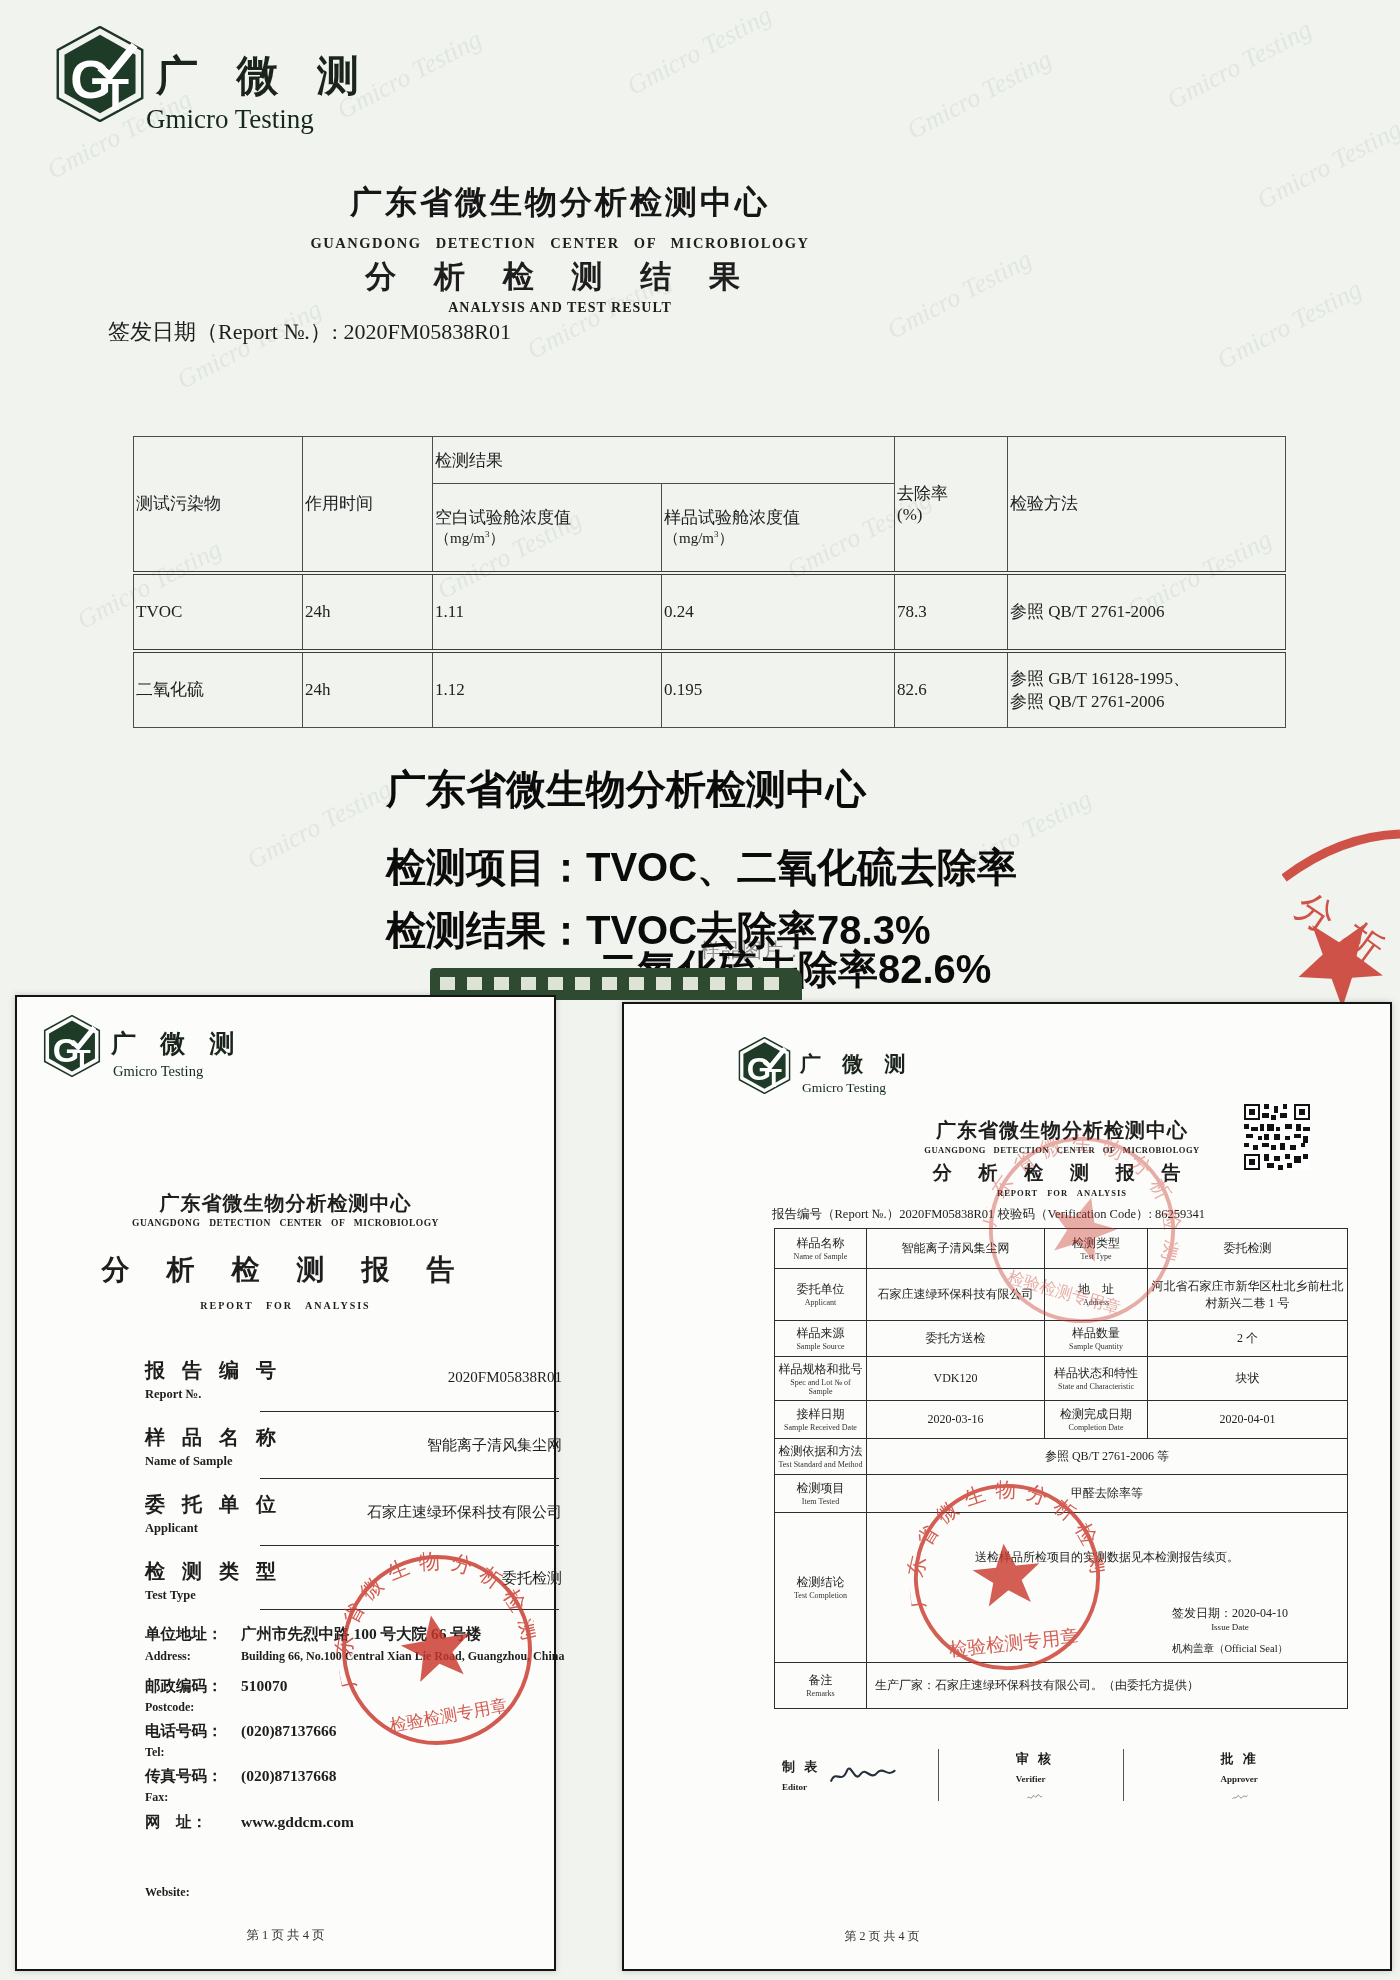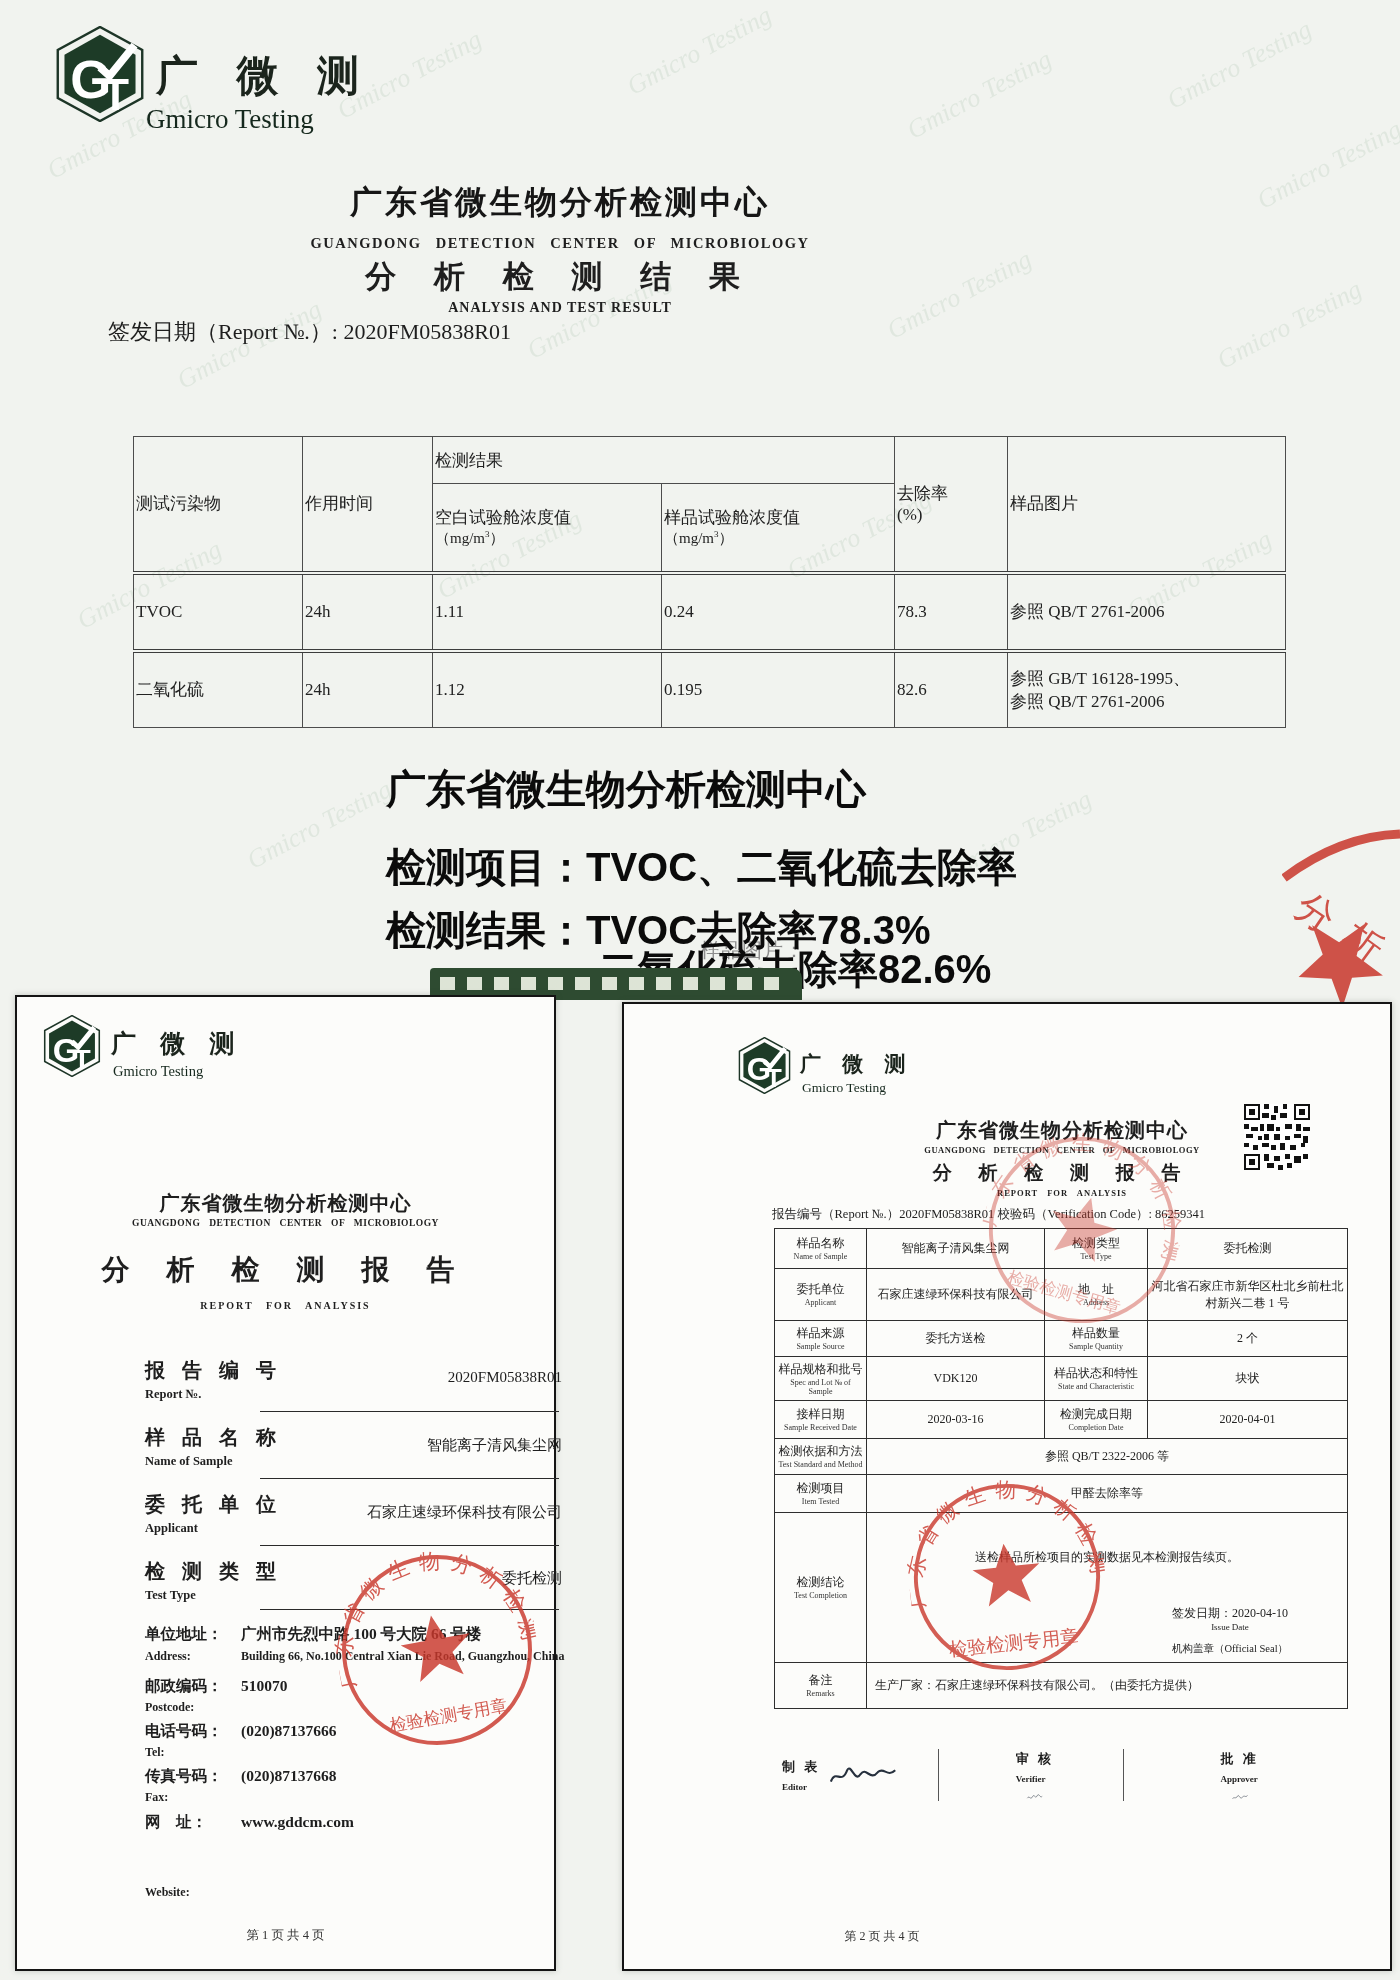--- a/index.html
+++ b/index.html
@@ -157,21 +157,21 @@
       </colgroup>
       <tbody>
           <tr style="height:47px">
         <td rowspan="2" class="hdr dbl-b">测试污染物</td>
         <td rowspan="2" class="hdr dbl-b">作用时间</td>
         <td colspan="2" class="hdr">检测结果</td>
         <td rowspan="2" class="hdr dbl-b">
           <div>去除率</div>
           <div>(%)</div>
         </td>
-        <td rowspan="2" class="hdr dbl-b">样品图片</td>
+        <td rowspan="2" class="hdr dbl-b">检验方法</td>
       </tr>
       <tr style="height:89px">
         <td class="hdr dbl-b">
           <div>空白试验舱浓度值</div>
           <div class="unit"><span>（mg/m</span><sup>3</sup><span>）</span></div>
         </td>
         <td class="hdr dbl-b">
           <div>样品试验舱浓度值</div>
           <div class="unit"><span>（mg/m</span><sup>3</sup><span>）</span></div>
         </td>
@@ -416,21 +416,21 @@
               <div class="cn">检测完成日期</div>
               <div class="en">Completion Date</div>
             </td>
         <td>2020-04-01</td>
       </tr>
       <tr style="height:36px">
         <td class="lab">
               <div class="cn">检测依据和方法</div>
               <div class="en">Test Standard and Method</div>
             </td>
-        <td colspan="3">参照 QB/T 2322-2006 等</td>
+        <td colspan="3">参照 QB/T 2761-2006 等</td>
       </tr>
       <tr style="height:38px">
         <td class="lab">
               <div class="cn">检测项目</div>
               <div class="en">Item Tested</div>
             </td>
         <td colspan="3">甲醛去除率等</td>
       </tr>
       <tr style="height:150px">
         <td class="lab">

